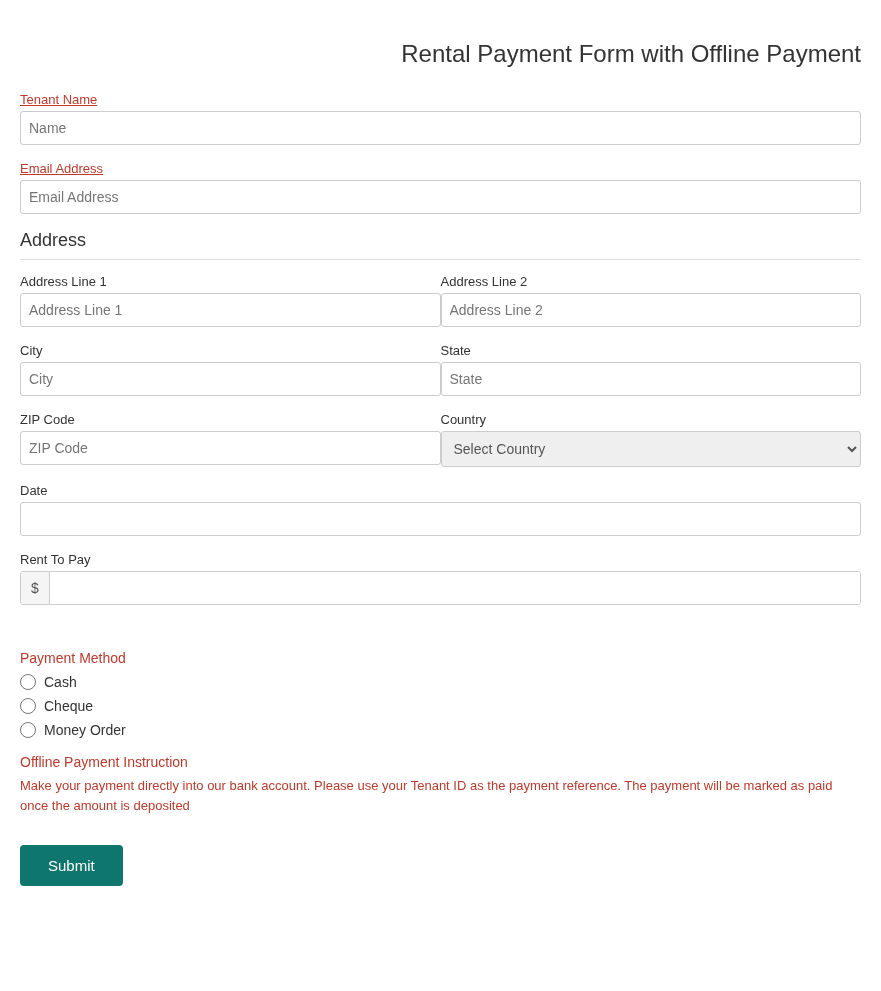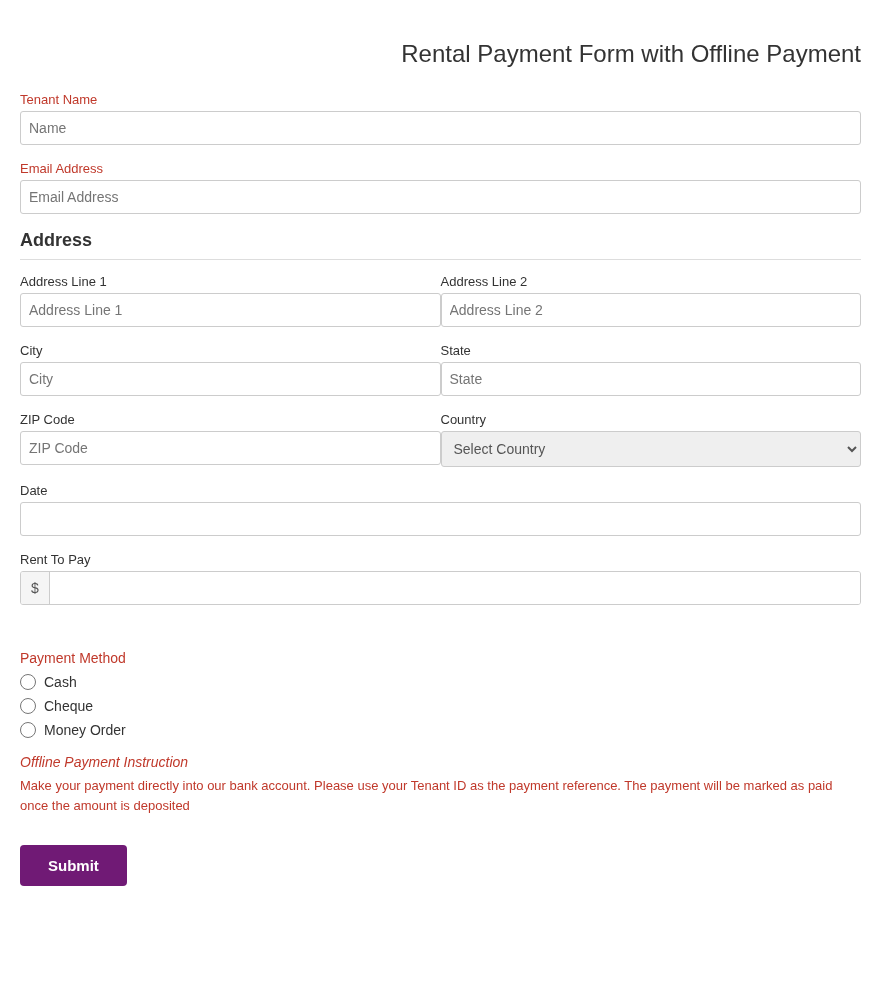--- a/index.html
+++ b/index.html
@@ -38,20 +38,21 @@
 
     .field-group {
       margin-bottom: 16px;
     }
 
     .field-label {
       display: block;
       font-size: 13px;
       color: #c0392b;
       margin-bottom: 4px;
+      text-decoration: underline;
     }
 
     .field-label-dark {
       display: block;
       font-size: 13px;
       color: #333;
       margin-bottom: 4px;
     }
 
     .form-input {
@@ -65,21 +66,21 @@
     }
 
     .section-divider {
       border: none;
       border-top: 1px solid #ddd;
       margin: 8px 0 14px 0;
     }
 
     .address-heading {
       font-size: 18px;
-      font-weight: bold;
+      font-weight: normal;
       color: #333;
       margin-bottom: 6px;
     }
 
     .two-col-row {
       display: flex;
       margin-bottom: 16px;
     }
 
     .two-col-row .field-group {
@@ -114,21 +115,20 @@
     .radio-label input[type="radio"] {
       width: 16px;
       height: 16px;
       cursor: pointer;
     }
 
     .offline-instruction-title {
       font-size: 14px;
       color: #c0392b;
       margin-bottom: 6px;
-      font-style: italic;
     }
 
     .offline-instruction-text {
       font-size: 13px;
       color: #c0392b;
       line-height: 1.5;
       margin-bottom: 30px;
     }
 
     .rent-input-wrapper {
@@ -149,28 +149,27 @@
 
     .rent-input {
       flex: 1;
       padding: 8px 12px;
       border: none;
       outline: none;
       font-size: 14px;
     }
 
     .submit-btn {
-      background-color: #701a75;
+      background-color: #0f766e;
       color: #fff;
       border: none;
       padding: 12px 28px;
       font-size: 15px;
       border-radius: 4px;
       cursor: pointer;
-      font-weight: bold;
     }
 
     select.form-input {
       color: #555;
       appearance: auto;
     }
 
     .date-input {
       width: 100%;
       padding: 8px 12px;

